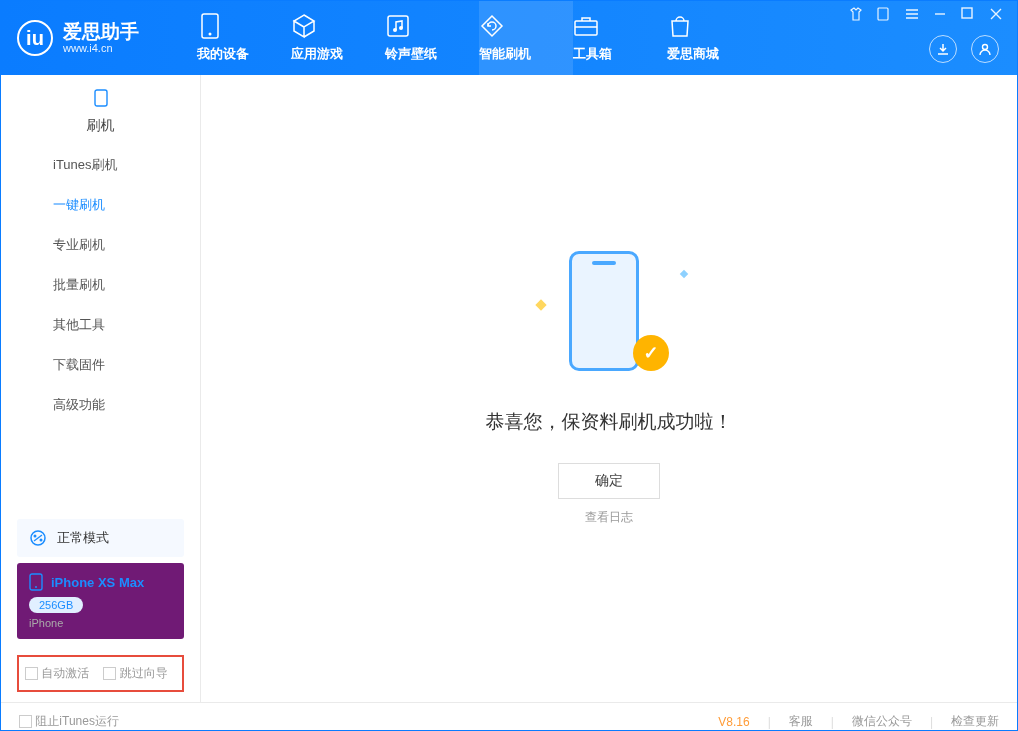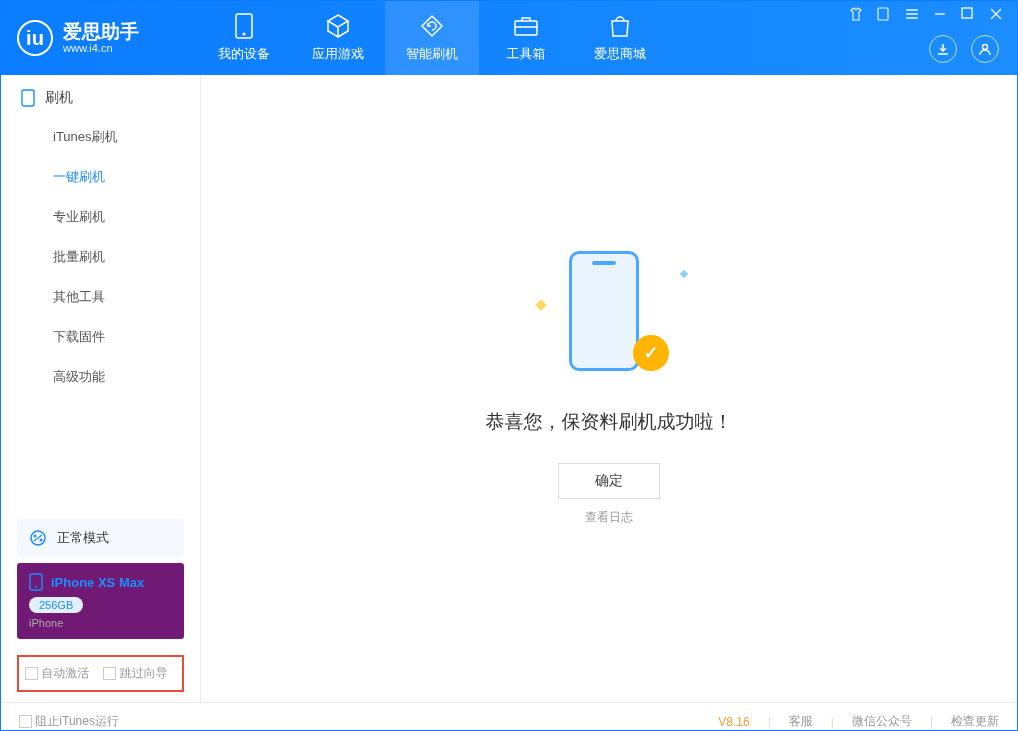--- a/index.html
+++ b/index.html
@@ -5,30 +5,30 @@
 * { margin: 0; padding: 0; box-sizing: border-box; font-family: "Microsoft YaHei", sans-serif; }
 body { background: #f0f0f0; display: flex; justify-content: center; align-items: center; height: 100vh; }
 .window { width: 1018px; height: 731px; background: #fff; border: 1px solid #0a7cff; display: flex; flex-direction: column; position: relative; }
 .titlebar { height: 74px; background: linear-gradient(90deg, #0a7cff 0%, #1b8dff 100%); display: flex; align-items: center; padding: 0 16px; color: #fff; position: relative; }
 .logo-area { display: flex; align-items: center; gap: 10px; width: 180px; }
 .logo-circle { width: 36px; height: 36px; border: 2.5px solid #fff; border-radius: 50%; display: flex; align-items: center; justify-content: center; font-size: 20px; font-weight: bold; }
 .logo-text { display: flex; flex-direction: column; line-height: 1.1; }
 .logo-text .cn { font-size: 19px; font-weight: bold; }
 .logo-text .url { font-size: 11px; opacity: .9; }
 .tabs { display: flex; flex: 1; height: 100%; }
-.tab { width: 94px; display: flex; flex-direction: column; align-items: center; justify-content: center; gap: 6px; cursor: pointer; font-size: 13px; transition: background .15s; }
+.tab { width: 94px; display: flex; flex-direction: column; align-items: flex-start; justify-content: center; gap: 6px; cursor: pointer; font-size: 13px; transition: background .15s; font-weight: bold; }
 .tab.active { background: rgba(255,255,255,.12); }
 .tab-icon { width: 26px; height: 26px; display: flex; align-items: center; justify-content: center; }
 .winctrl { position: absolute; top: 6px; right: 14px; display: flex; gap: 14px; align-items: center; }
 .winctrl span { width: 14px; height: 14px; cursor: pointer; opacity: .9; }
 .hdr-btns { position: absolute; bottom: 12px; right: 18px; display: flex; gap: 14px; }
 .hdr-btn { width: 28px; height: 28px; border: 1.5px solid rgba(255,255,255,.7); border-radius: 50%; display: flex; align-items: center; justify-content: center; cursor: pointer; }
 .body { flex: 1; display: flex; overflow: hidden; }
 .sidebar { width: 200px; background: #fff; border-right: 1px solid #eaeaea; display: flex; flex-direction: column; }
-.side-group-hdr { display: flex; align-items: center; gap: 10px; padding: 14px 20px 10px; color: #444; font-size: 14px; }
+.side-group-hdr { display: flex; align-items: center; gap: 10px; padding: 14px 20px 10px; color: #444; font-size: 14px; flex-direction: column; }
 .side-item { padding: 11px 20px 11px 52px; font-size: 13px; color: #555; cursor: pointer; }
 .side-item.active { color: #1b8dff; }
 .side-spacer { flex: 1; }
 .mode-box { margin: 6px 16px; background: #f5f9ff; border-radius: 3px; padding: 10px 12px; display: flex; align-items: center; gap: 10px; font-size: 13px; color: #333; }
 .device-box { margin: 0 16px 10px; background: #701a75; border-radius: 3px; padding: 10px 12px; font-size: 13px; }
 .device-name { color: #1b8dff; font-weight: bold; display: flex; align-items: center; gap: 8px; }
 .device-cap { display: inline-block; margin-top: 6px; background: #e1efff; color: #1b8dff; font-size: 11px; padding: 2px 10px; border-radius: 10px; }
 .device-type { color: #aaa; font-size: 11px; margin-top: 4px; }
 .red-box { margin: 6px 16px 10px; border: 2px solid #e74c3c; padding: 8px 6px; display: flex; gap: 14px; align-items: center; font-size: 12px; color: #999; }
 .chk { width: 13px; height: 13px; border: 1px solid #ccc; display: inline-block; vertical-align: middle; }
@@ -73,20 +73,31 @@
         <span>我的设备</span>
       </div>
       <div class="tab">
         <span class="tab-icon">
             <svg width="26" height="26" viewBox="0 0 26 26">
               <path d="M13 2 L23 8 L13 14 L3 8 Z M3 8 L3 18 L13 24 L13 14 Z M23 8 L23 18 L13 24" fill="none" stroke="#fff" stroke-width="1.5"></path>
             </svg>
           </span>
         <span>应用游戏</span>
       </div>
+      <div class="tab">
+        <span class="tab-icon">
+            <svg width="24" height="24" viewBox="0 0 24 24">
+              <rect x="2" y="2" width="20" height="20" rx="2" fill="none" stroke="#fff" stroke-width="1.5"></rect>
+              <path d="M10 16 L10 8 L16 7 L16 14" fill="none" stroke="#fff" stroke-width="1.5"></path>
+              <circle cx="9" cy="16" r="2" fill="#fff"></circle>
+              <circle cx="15" cy="14" r="2" fill="#fff"></circle>
+            </svg>
+          </span>
+        <span>铃声壁纸</span>
+      </div>
       <div class="tab active">
         <span class="tab-icon">
             <svg width="26" height="26" viewBox="0 0 26 26">
               <path d="M13 3 L3 13 L13 23 L23 13 Z" fill="none" stroke="#fff" stroke-width="1.5"></path>
               <path d="M9 13 A4 4 0 1 1 13 17" fill="none" stroke="#fff" stroke-width="1.5"></path>
               <path d="M9 10 L9 13 L12 13" fill="none" stroke="#fff" stroke-width="1.5"></path>
             </svg>
           </span>
         <span>智能刷机</span>
       </div>

